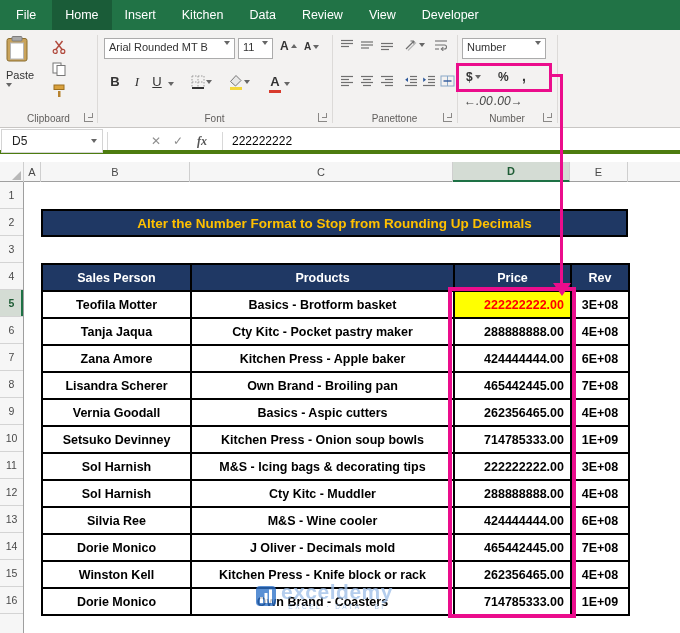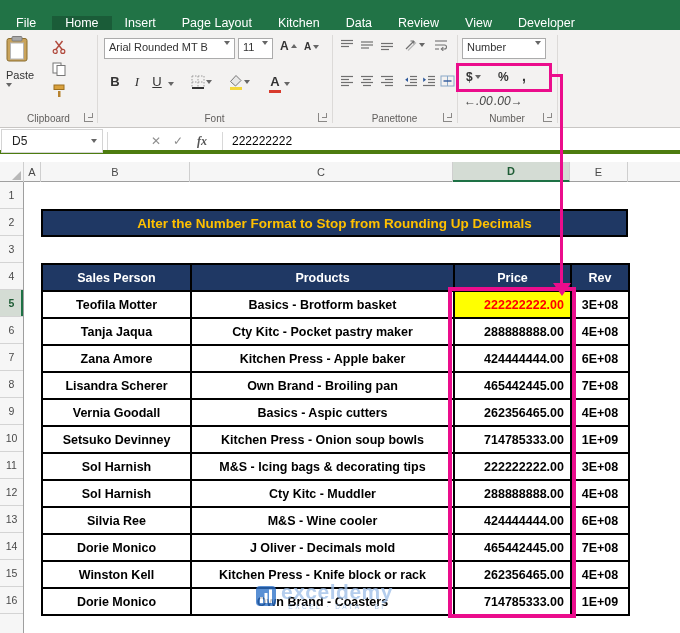--- a/index.html
+++ b/index.html
@@ -1,21 +1,21 @@
 <!DOCTYPE html>
 <html><head>
 <meta charset="utf-8">
 <style>
   * { box-sizing: border-box; margin: 0; padding: 0; }
   html,body { background:#fff; }
   .app { position:relative; width:680px; height:633px; background:#fff; overflow:hidden;
          font-family:"Liberation Sans", sans-serif; }
 
   
-  .tabbar { position:absolute; top:0; left:0; width:680px; height:30px; background:#217346; display:flex;align-items:flex-end; }
+  .tabbar { position:absolute; top:0; left:0; width:680px; height:30px; background:#217346; display:flex; }
   .tab { color:#fff; font-size:12.5px; padding:0 13px; display:flex; align-items:center; cursor:default; white-space:nowrap; }
   .tab-file { padding:0 16px; }
   .tab-active { background:#1a5c38; }
 
   
   .ribbon { position:absolute; top:30px; left:0; width:680px; height:98px; background:#f3f2f1; border-bottom:1px solid #c8c6c4; }
   .gsep { position:absolute; top:5px; height:88px; width:1px; background:#dcdad8; }
   .glabel { position:absolute; bottom:3px; font-size:10px; color:#605e5c; text-align:center; }
   .launcher { position:absolute; bottom:5px; width:9px; height:9px; border-left:1px solid #8a8886; border-bottom:1px solid #8a8886; }
   .launcher::after { content:""; position:absolute; right:0px; top:0px; width:4px; height:4px; border-right:1px solid #8a8886; border-bottom:1px solid #8a8886; }
@@ -83,21 +83,20 @@
 </style>
 </head>
 <body>
 
 <div class="app">
 
   <div class="tabbar">
     <div class="tab tab-file">File</div>
     <div class="tab tab-active">Home</div>
     <div class="tab">Insert</div>
-    <div class="tab">Page Layout</div>
     <div class="tab">Kitchen</div>
     <div class="tab">Data</div>
     <div class="tab">Review</div>
     <div class="tab">View</div>
     <div class="tab">Developer</div>
   </div>
 
   <div class="ribbon">
 
     <div class="paste">

